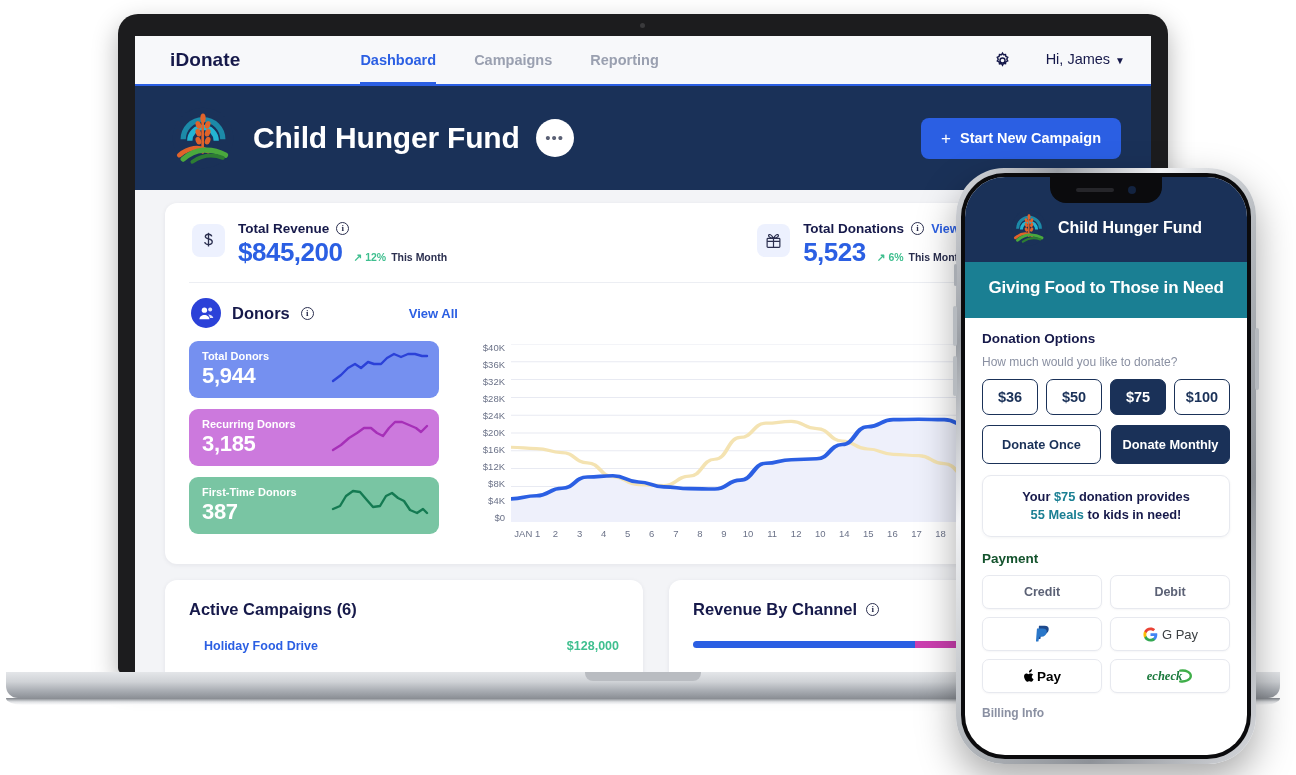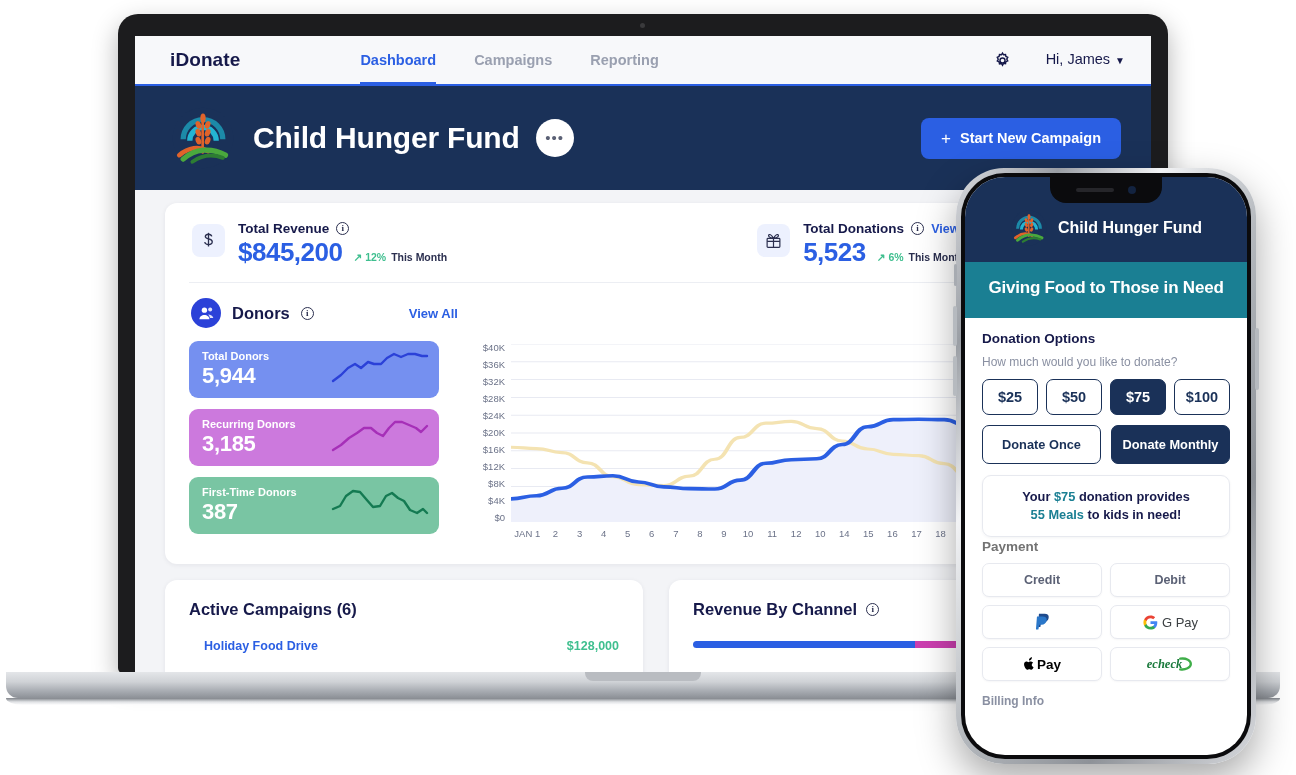--- a/index.html
+++ b/index.html
@@ -228,21 +228,21 @@
     color: #1a3158; font-size: 12.8px; font-weight: 700; padding: 11px 0; text-align: center;
     cursor: pointer; font-family: "Liberation Sans", sans-serif;
   }
   .freq-btn.selected { background: #1a3158; color: #fff; }
   .impact-box {
     margin-top: 11px; border: 1px solid #e7e9ef; border-radius: 9px; padding: 12px 10px;
     text-align: center; box-shadow: 0 1px 3px rgba(25,30,60,.05);
   }
   .impact-line { font-size: 12.8px; font-weight: 700; color: #16194a; line-height: 18px; }
   .impact-hl { color: #1a7f93; }
-  .pay-title { font-size: 13.5px; font-weight: 700; color: #737373; margin-top: 2px; }
+  .pay-title { font-size: 13.5px; font-weight: 700; color: #14532d; margin-top: 14px; }
   .pay-grid { display: grid; grid-template-columns: repeat(2, 1fr); gap: 8px; margin-top: 9px; }
   .pay-cell {
     border: 1px solid #e7e9ef; border-radius: 7px; height: 34px; display: flex;
     align-items: center; justify-content: center; cursor: pointer; background: #fff;
     box-shadow: 0 1px 2px rgba(25,30,60,.04);
   }
   .pay-txt { font-size: 12.5px; font-weight: 700; color: #5b6175; }
   .billing { font-size: 12px; font-weight: 700; color: #8a90a2; margin-top: 13px; }
 </style>
 </head>
@@ -548,21 +548,21 @@
 
           <div class="ph-hero">
             <div class="ph-hero-title">Giving Food to Those in Need</div>
           </div>
 
           <div class="ph-body">
             <div class="ph-sect-title">Donation Options</div>
             <div class="ph-sub">How much would you like to donate?</div>
 
             <div class="amt-row">
-              <div class="amt-btn">$25</div>
+              <div class="amt-btn">$36</div>
               <div class="amt-btn">$50</div>
               <div class="amt-btn selected">$75</div>
               <div class="amt-btn">$100</div>
             </div>
 
             <div class="freq-row">
               <div class="freq-btn">Donate Once</div>
               <div class="freq-btn selected">Donate Monthly</div>
             </div>
 

